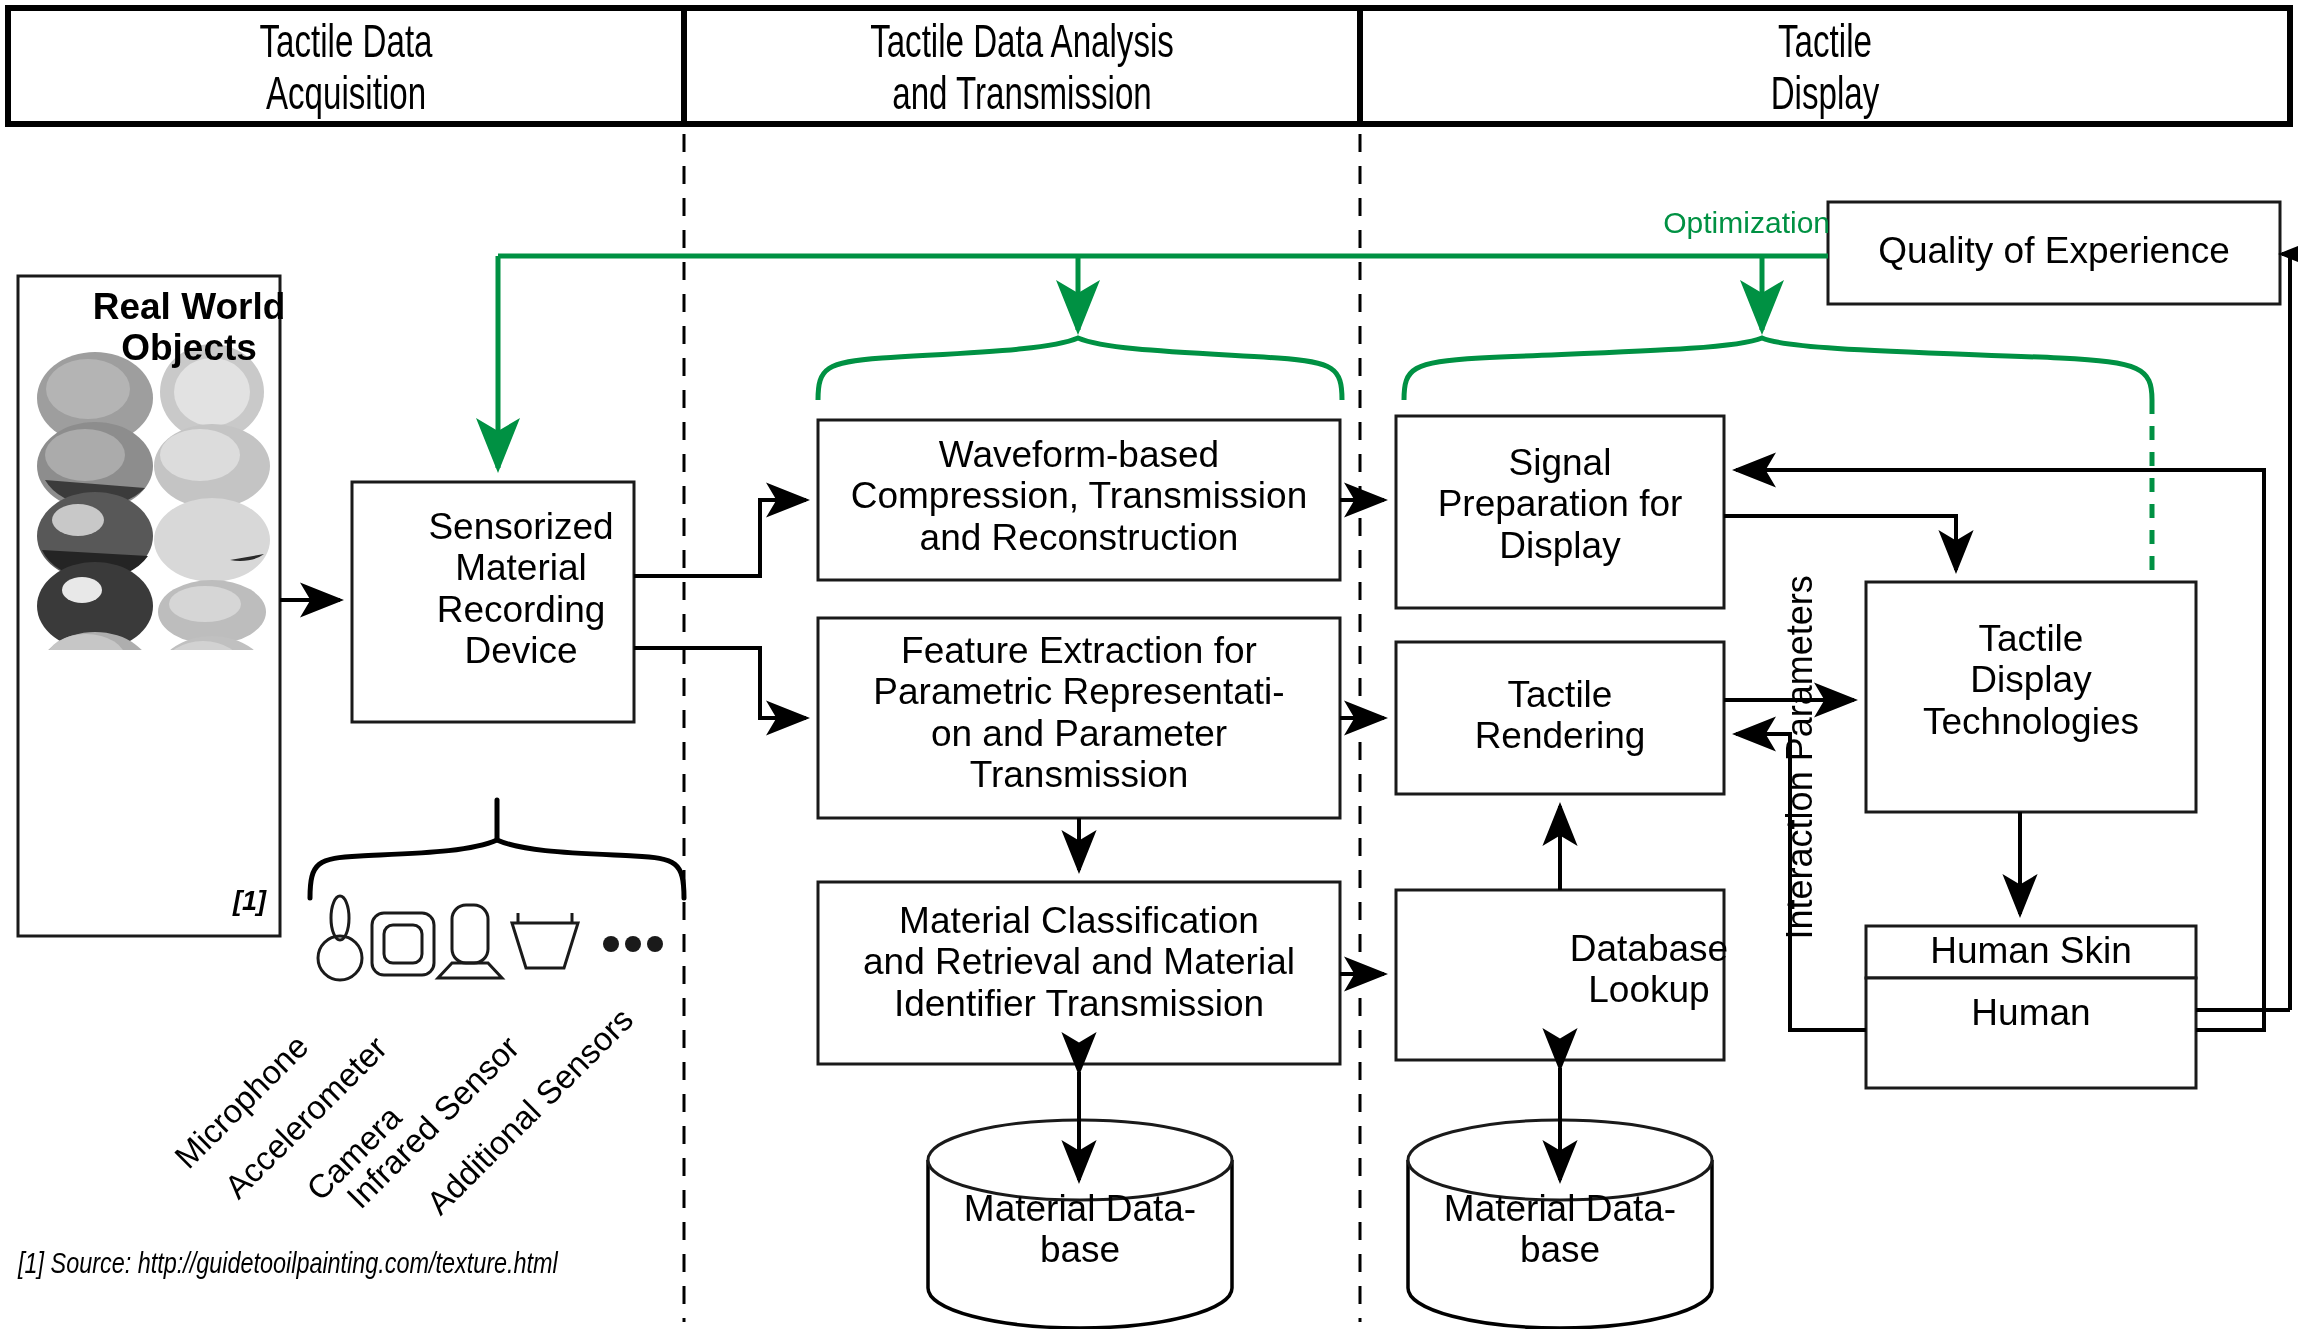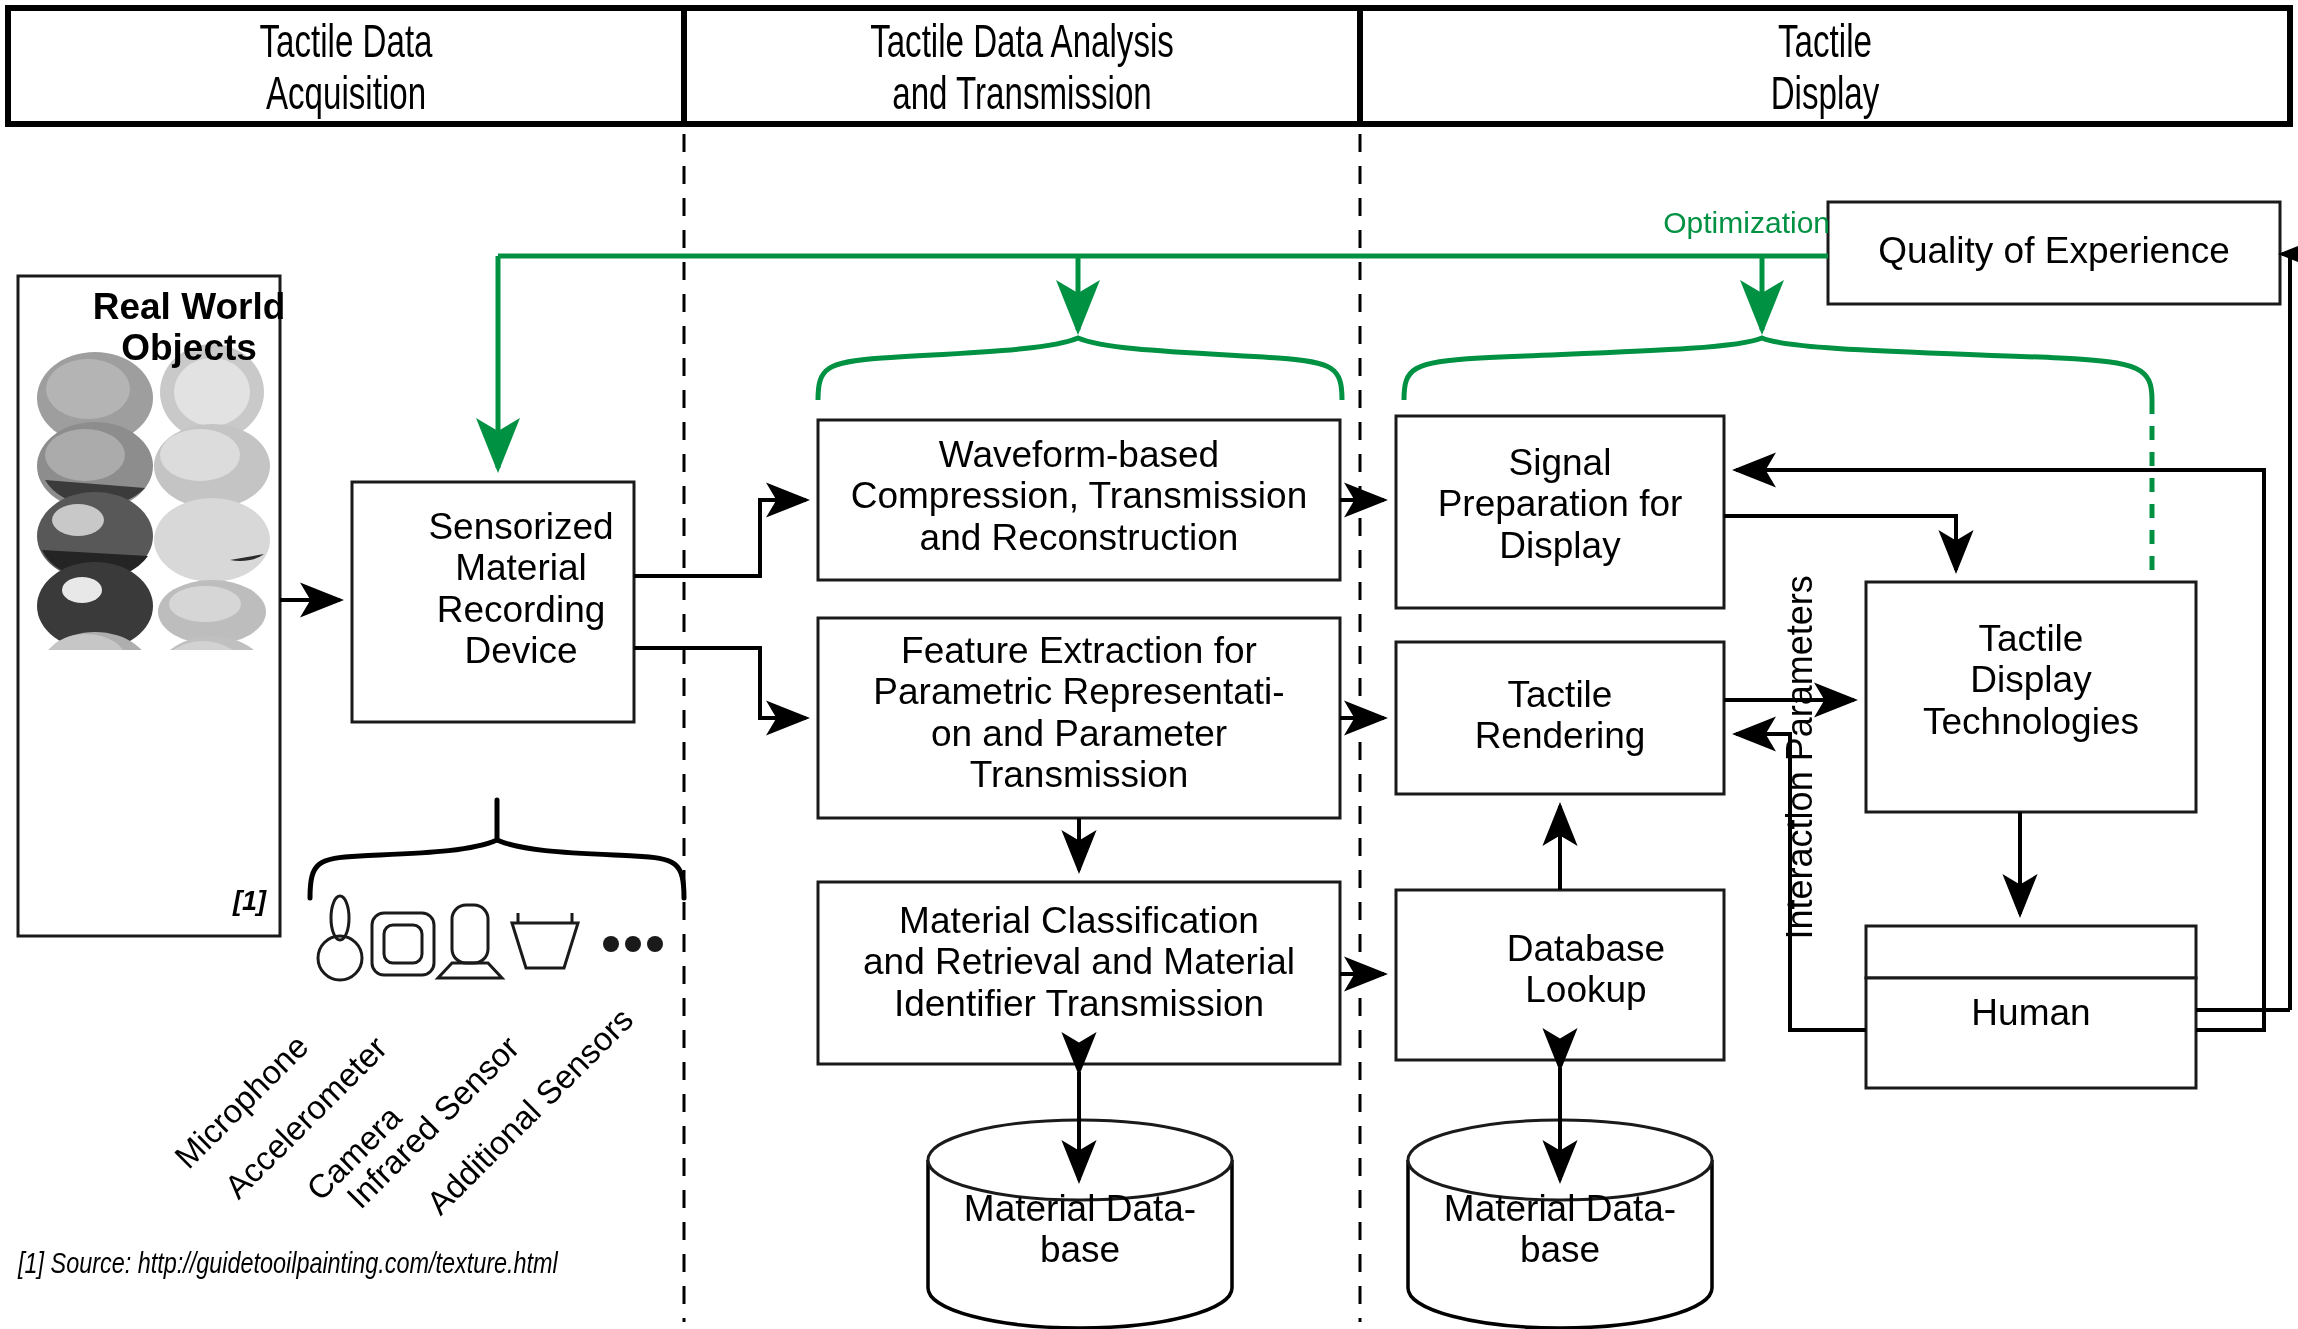--- a/index.html
+++ b/index.html
@@ -243,27 +243,28 @@
 and Retrieval and Material
 Identifier Transmission</div>
 
   <div class="txt boxtxt" style="left:1396px;top:442px;width:328px;">Signal
 Preparation for
 Display</div>
 
   <div class="txt boxtxt" style="left:1396px;top:674px;width:328px;">Tactile
 Rendering</div>
 
-  <div class="txt boxtxt" style="left:1396px;top:928px;width:380px;">Database
+  <div class="txt boxtxt" style="left:1459px;top:928px;width:380px;">Database
 Lookup</div>
 
   <div class="txt boxtxt" style="left:1866px;top:618px;width:330px;">Tactile
 Display
 Technologies</div>
 
+  <div class="txt boxtxt" style="left:1866px;top:930px;width:330px;">Human Skin</div>
 
   <div class="txt boxtxt" style="left:1866px;top:992px;width:330px;">Human</div>
 
   <div class="txt boxtxt" style="left:1828px;top:230px;width:452px;">Quality of Experience</div>
 
   <div class="txt boxtxt" style="left:928px;top:1188px;width:304px;">Material Data-
 base</div>
 
   <div class="txt boxtxt" style="left:1408px;top:1188px;width:304px;">Material Data-
 base</div>

